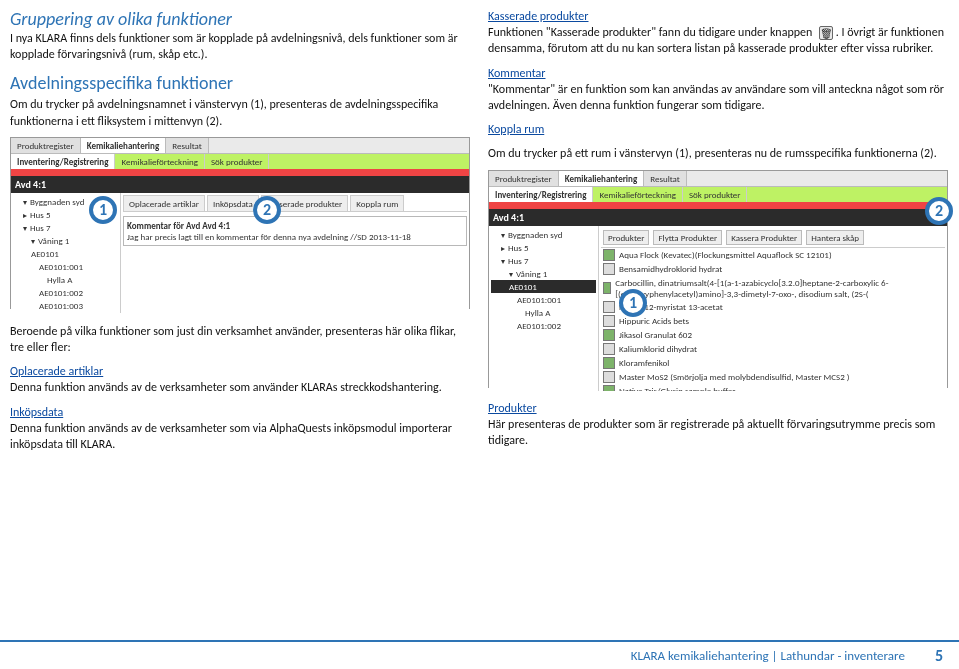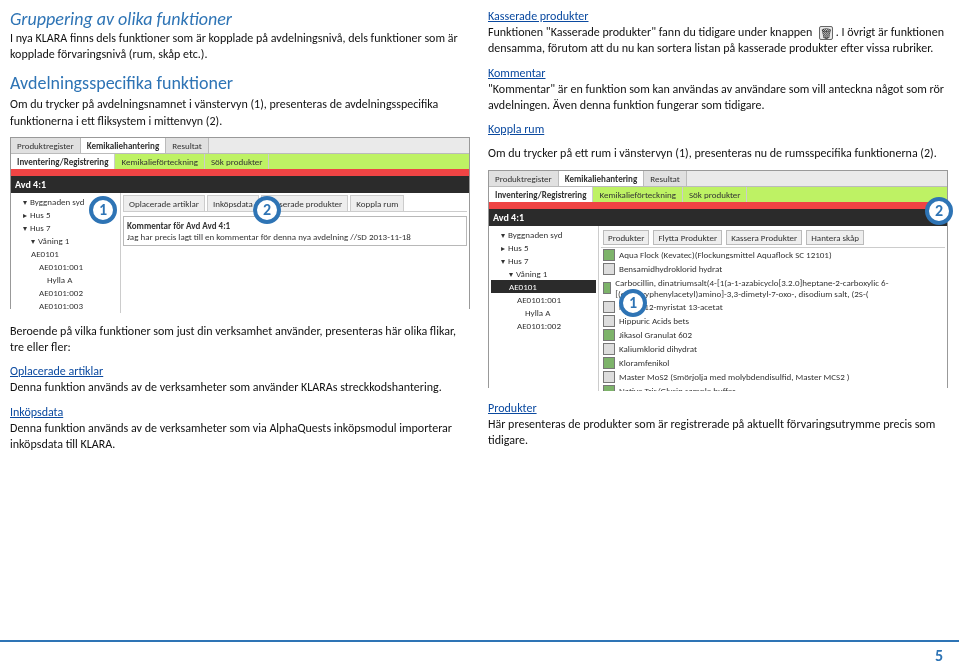--- a/index.html
+++ b/index.html
@@ -204,14 +204,15 @@
     </div>
 
     <p style="margin-top:12px;">
       <a class="u">Produkter</a><br>
       <span>Här presenteras de produkter som är registrerade på aktuellt förvaringsutrymme precis som tidigare.</span>
     </p>
   </div>
 </div>
 
 <div class="footer">
+  <span>KLARA kemikaliehantering | Lathundar - inventerare</span>
   <span class="pgnum">5</span>
 </div>
 
 </body></html>

